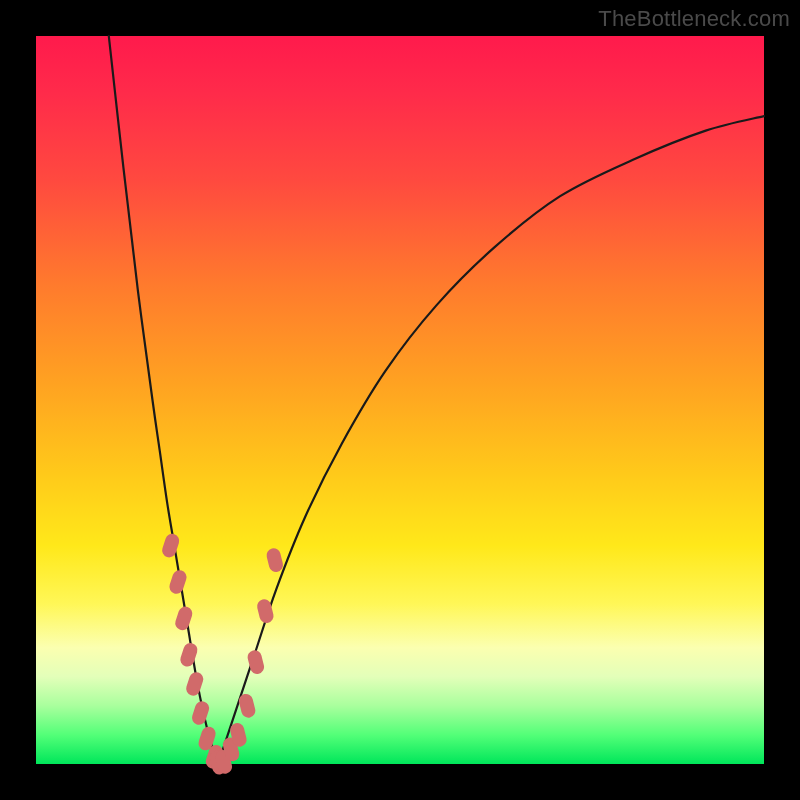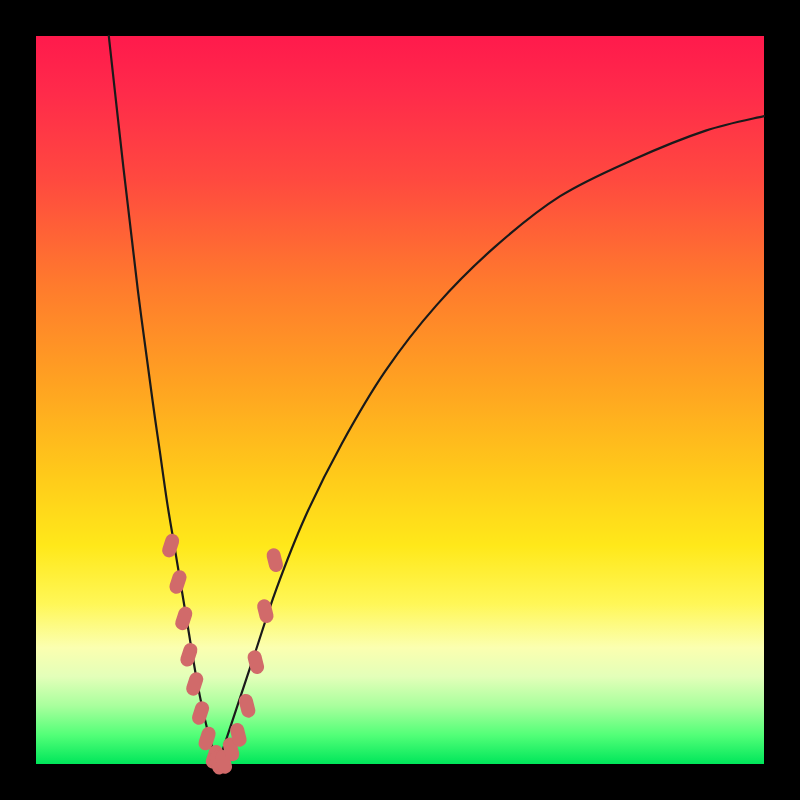--- a/index.html
+++ b/index.html
@@ -57,20 +57,21 @@
     width: 728px;
     height: 728px;
     overflow: visible;
   }
 </style>
 </head>
 <body>
 
 <div class="frame">
 
+  <div class="watermark">TheBottleneck.com</div>
 
   <div class="plot-area">
     <svg class="curves" viewBox="0 0 728 728" preserveAspectRatio="none">
       <g id="curve-group">
           <path d="M 72.8 0 C 75.22666666666666 21.840000000000014, 82.50666666666666 88.57333333333341, 87.36 131.04000000000008 C 92.21333333333334 173.50666666666675, 97.06666666666668 215.97333333333336, 101.92000000000002 254.8 C 106.77333333333335 293.62666666666667, 112.84 337.3066666666667, 116.48 364 C 120.12 390.6933333333333, 121.33333333333334 397.9733333333333, 123.76 414.96 C 126.18666666666667 431.94666666666666, 128.61333333333332 450.14666666666665, 131.04 465.92 C 133.46666666666667 481.6933333333334, 135.89333333333332 495.04, 138.32 509.6 C 140.74666666666667 524.16, 143.17333333333332 538.72, 145.6 553.28 C 148.02666666666667 567.8399999999999, 150.45333333333332 582.4000000000001, 152.88 596.96 C 155.30666666666667 611.52, 157.73333333333332 627.2933333333333, 160.16 640.64 C 162.58666666666667 653.9866666666667, 165.01333333333332 666.12, 167.44 677.04 C 169.86666666666667 687.9599999999999, 172.29333333333332 697.6666666666666, 174.72 706.16 C 177.14666666666668 714.6533333333333, 180.78666666666666 724.36, 182 728" fill="none" stroke="#1a1a1a" stroke-width="2.2" stroke-linecap="round"></path>
           <path d="M 182 728 C 184.42666666666668 720.72, 190.49333333333334 702.5200000000001, 196.56 684.32 C 202.62666666666667 666.12, 211.12 640.64, 218.4 618.8 C 225.68 596.9599999999999, 231.74666666666667 576.3333333333333, 240.24 553.28 C 248.73333333333335 530.2266666666667, 258.44 504.74666666666667, 269.36 480.48 C 280.28000000000003 456.21333333333337, 292.4133333333333 431.94666666666666, 305.76 407.68 C 319.1066666666667 383.41333333333336, 333.66666666666663 357.93333333333334, 349.44 334.88 C 365.21333333333337 311.82666666666665, 382.20000000000005 289.9866666666667, 400.40000000000003 269.36 C 418.6 248.73333333333335, 438.0133333333333 229.32000000000002, 458.64 211.12 C 479.26666666666665 192.92, 501.1066666666666 174.71999999999997, 524.16 160.15999999999997 C 547.2133333333333 145.59999999999997, 572.6933333333333 134.67999999999998, 596.9599999999999 123.75999999999999 C 621.2266666666666 112.83999999999999, 647.92 101.91999999999997, 669.76 94.63999999999999 C 691.6 87.36, 718.2933333333333 82.5066666666667, 728 80.08000000000004" fill="none" stroke="#1a1a1a" stroke-width="2.2" stroke-linecap="round"></path>
         </g>
       <g id="marker-group">
           <rect x="127.68" y="497.6" width="14" height="24" rx="7" ry="7" fill="#d16a6a" stroke="#b85656" stroke-width="0" transform="rotate(18 134.68 509.6)"></rect>
           <rect x="134.96" y="534" width="14" height="24" rx="7" ry="7" fill="#d16a6a" stroke="#b85656" stroke-width="0" transform="rotate(18 141.96 546)"></rect>

